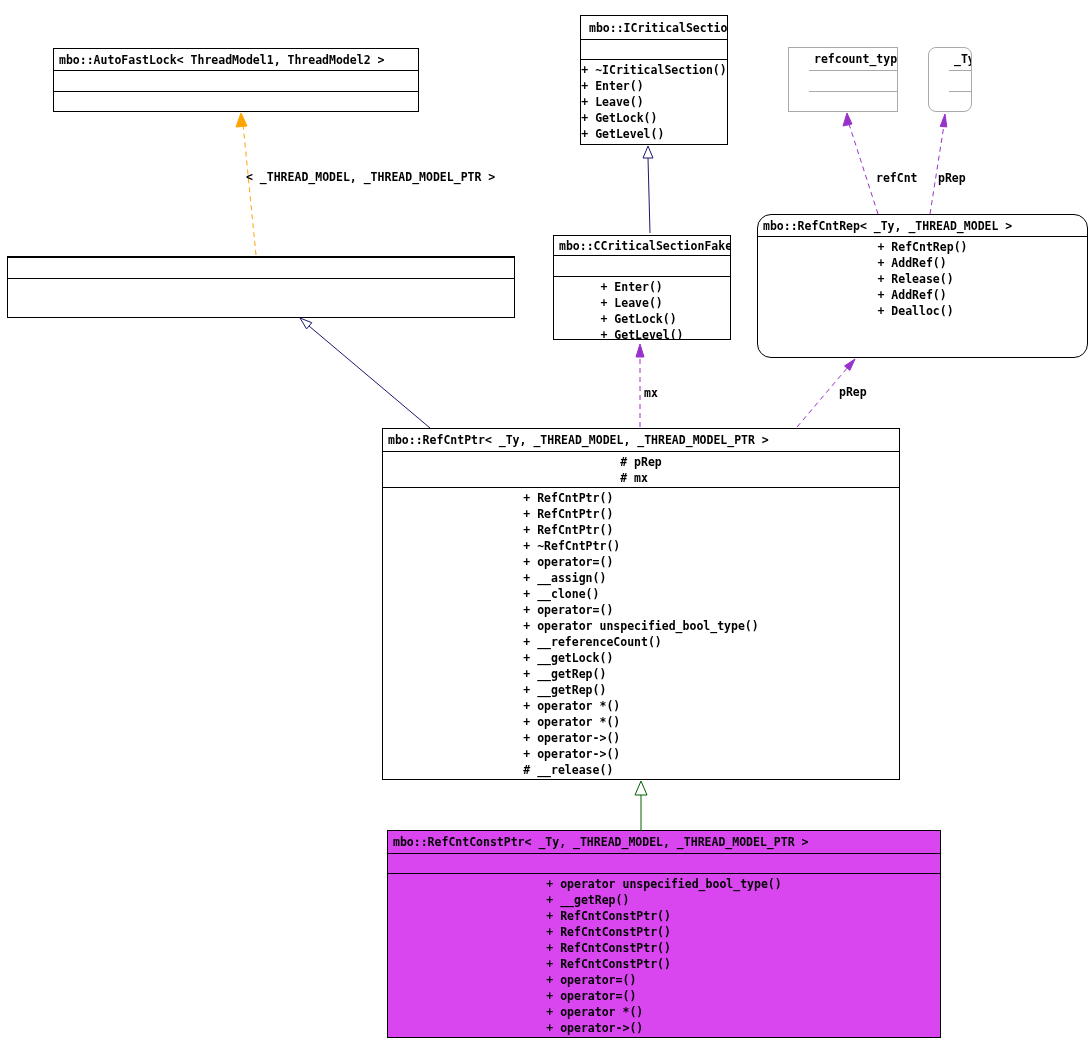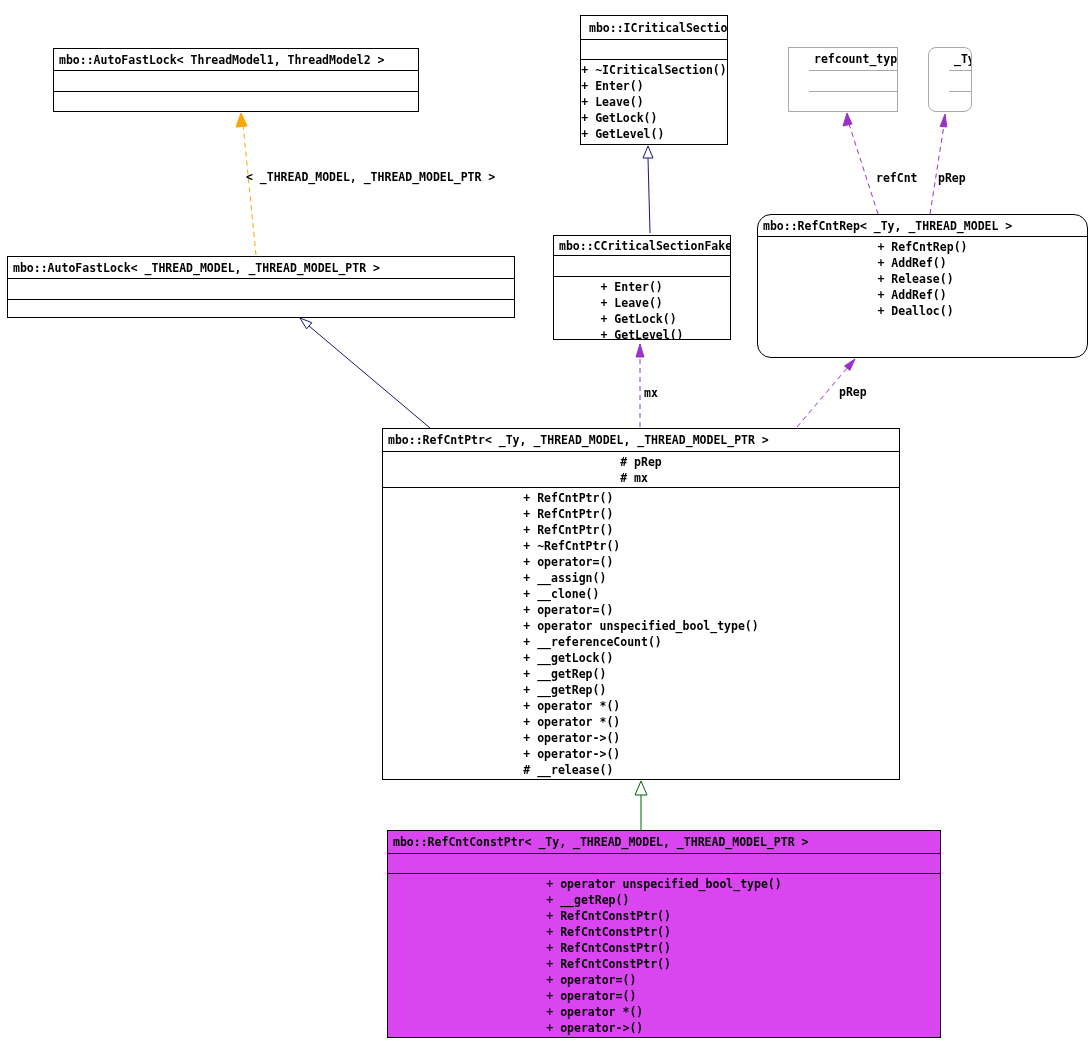--- a/index.html
+++ b/index.html
@@ -170,21 +170,20 @@
           <div class="row">+ RefCntRep()</div>
           <div class="row">+ AddRef()</div>
           <div class="row">+ Release()</div>
           <div class="row">+ AddRef()</div>
           <div class="row">+ Dealloc()</div>
         </div>
     </div>
   </div>
 
   <div class="uml-box" id="afl2">
-    <div class="t">mbo::AutoFastLock&lt; _THREAD_MODEL, _THREAD_MODEL_PTR &gt;</div>
     <div class="comp a"></div>
     <div class="comp last"></div>
   </div>
 
   <div class="uml-box" id="ccsf">
     <div class="t">mbo::CCriticalSectionFake</div>
     <div class="comp a"></div>
     <div class="comp last">
       <div class="rows">
           <div class="row">+ Enter()</div>

